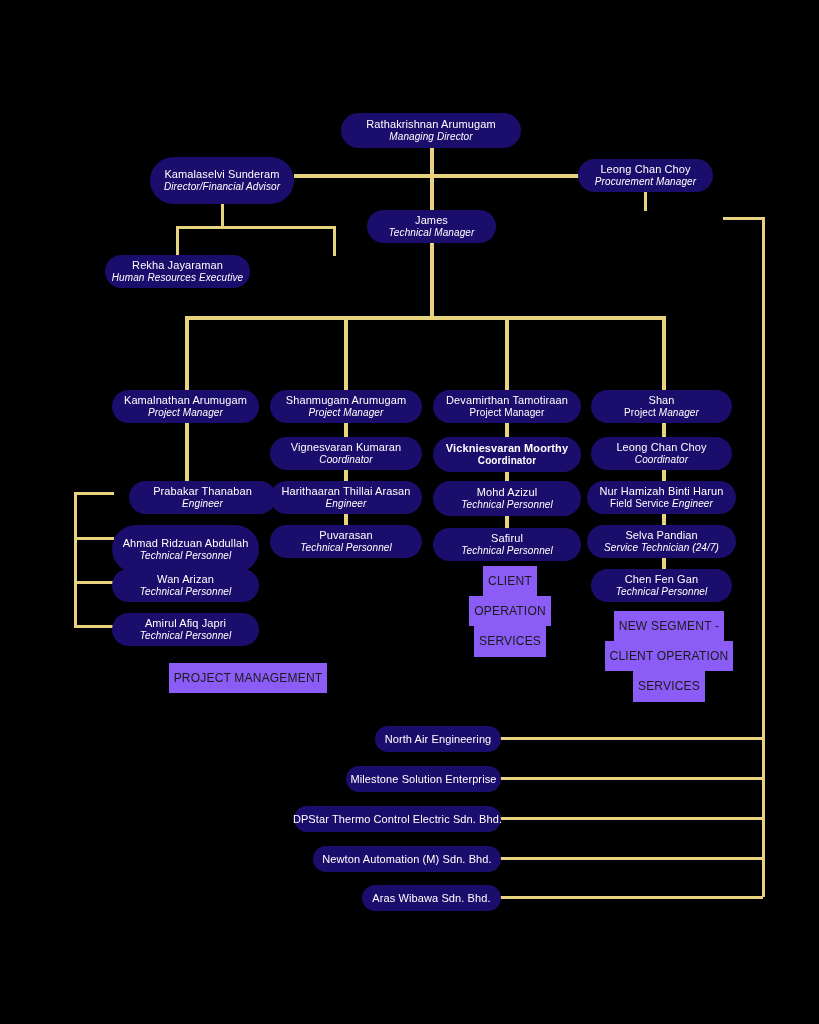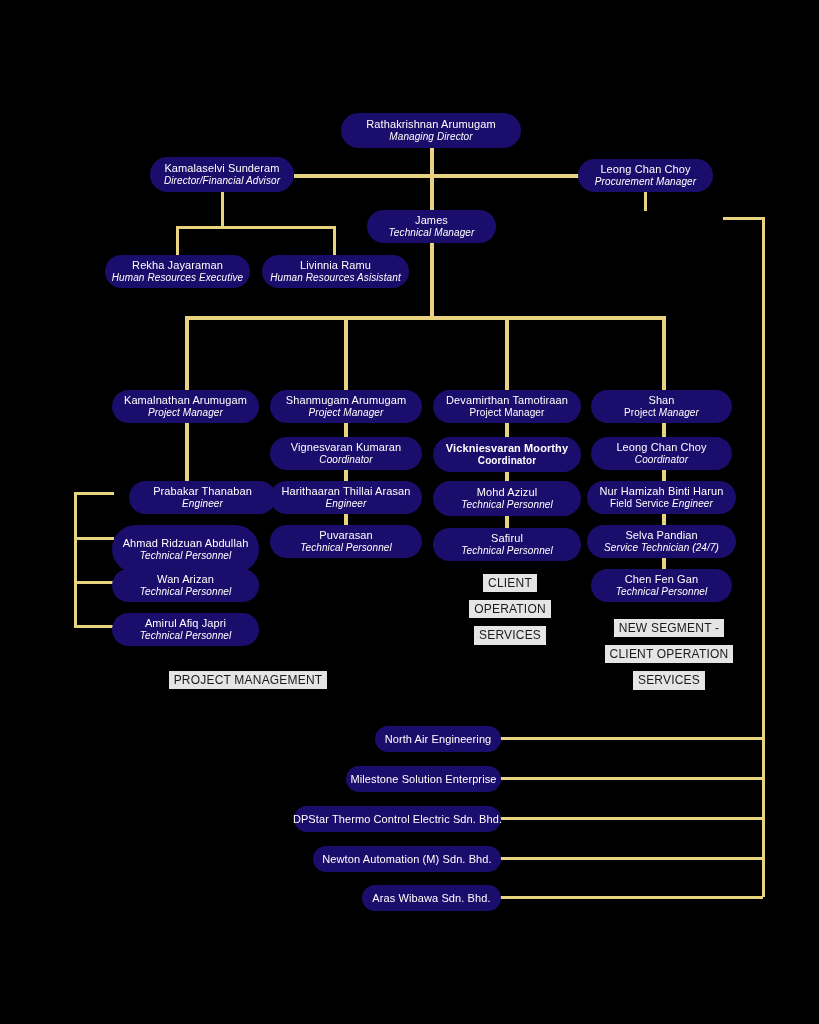--- a/index.html
+++ b/index.html
@@ -65,29 +65,28 @@
   
   .badge {
     position: absolute;
     z-index: 4;
     display: flex;
     flex-direction: column;
     align-items: center;
     text-align: center;
   }
   .badge span {
-    background: #e5e5e5;
+    background: #8b5cf6;
     color: #1a1a1a;
     font-size: 12px;
     letter-spacing: .2px;
-    padding: 1px 5px;
+    padding: 7px 5px;
     display: inline-block;
     white-space: nowrap;
     line-height: 1.35;
-    margin-top: 8px;
   }
   .badge.one span { font-size: 12px; }
 </style>
 </head>
 <body>
 
 <div id="chart">
 
   <div class="line" style="left:430px; top:145px; width:4px; height:172px;"></div>
 
@@ -133,45 +132,41 @@
   <div class="line" style="left:500px; top:777px; width:263px; height:3px;"></div>
   <div class="line" style="left:500px; top:817px; width:263px; height:3px;"></div>
   <div class="line" style="left:500px; top:857px; width:263px; height:3px;"></div>
   <div class="line" style="left:500px; top:896px; width:263px; height:3px;"></div>
 
   <div class="node" style="left:341px; top:113px; width:180px; height:35px;">
     <div class="nm">Rathakrishnan Arumugam</div>
     <div class="ttl it">Managing Director</div>
   </div>
 
-  <div class="node" style="left:150px; top:157px; width:144px; height:35px;">
+  <div class="node" style="left:150px; top:157px; width:144px; height:47px;">
     <div class="nm">Kamalaselvi Sunderam</div>
     <div class="ttl it">Director/Financial Advisor</div>
   </div>
 
   <div class="node" style="left:578px; top:159px; width:135px; height:33px;">
     <div class="nm">Leong Chan Choy</div>
     <div class="ttl it">Procurement Manager</div>
   </div>
 
   <div class="node" style="left:367px; top:210px; width:129px; height:33px;">
     <div class="nm">James</div>
     <div class="ttl it">Technical Manager</div>
   </div>
 
 
   <div class="node" style="left:105px; top:255px; width:145px; height:33px;">
     <div class="nm">Rekha Jayaraman</div>
     <div class="ttl it">Human Resources Executive</div>
   </div>
 
-  <div class="node" style="left:262px; top:255px; width:147px; height:33px;">
-    <div class="nm">Livinnia Ramu</div>
-    <div class="ttl it">Human Resources Asisistant</div>
-  </div>
 
   <div class="node" style="left:112px; top:390px; width:147px; height:33px;">
     <div class="nm">Kamalnathan Arumugam</div>
     <div class="ttl it">Project Manager</div>
   </div>
   <div class="node" style="left:129px; top:481px; width:147px; height:33px;">
     <div class="nm">Prabakar Thanaban</div>
     <div class="ttl it">Engineer</div>
   </div>
   <div class="node" style="left:112px; top:525px; width:147px; height:48px;">

